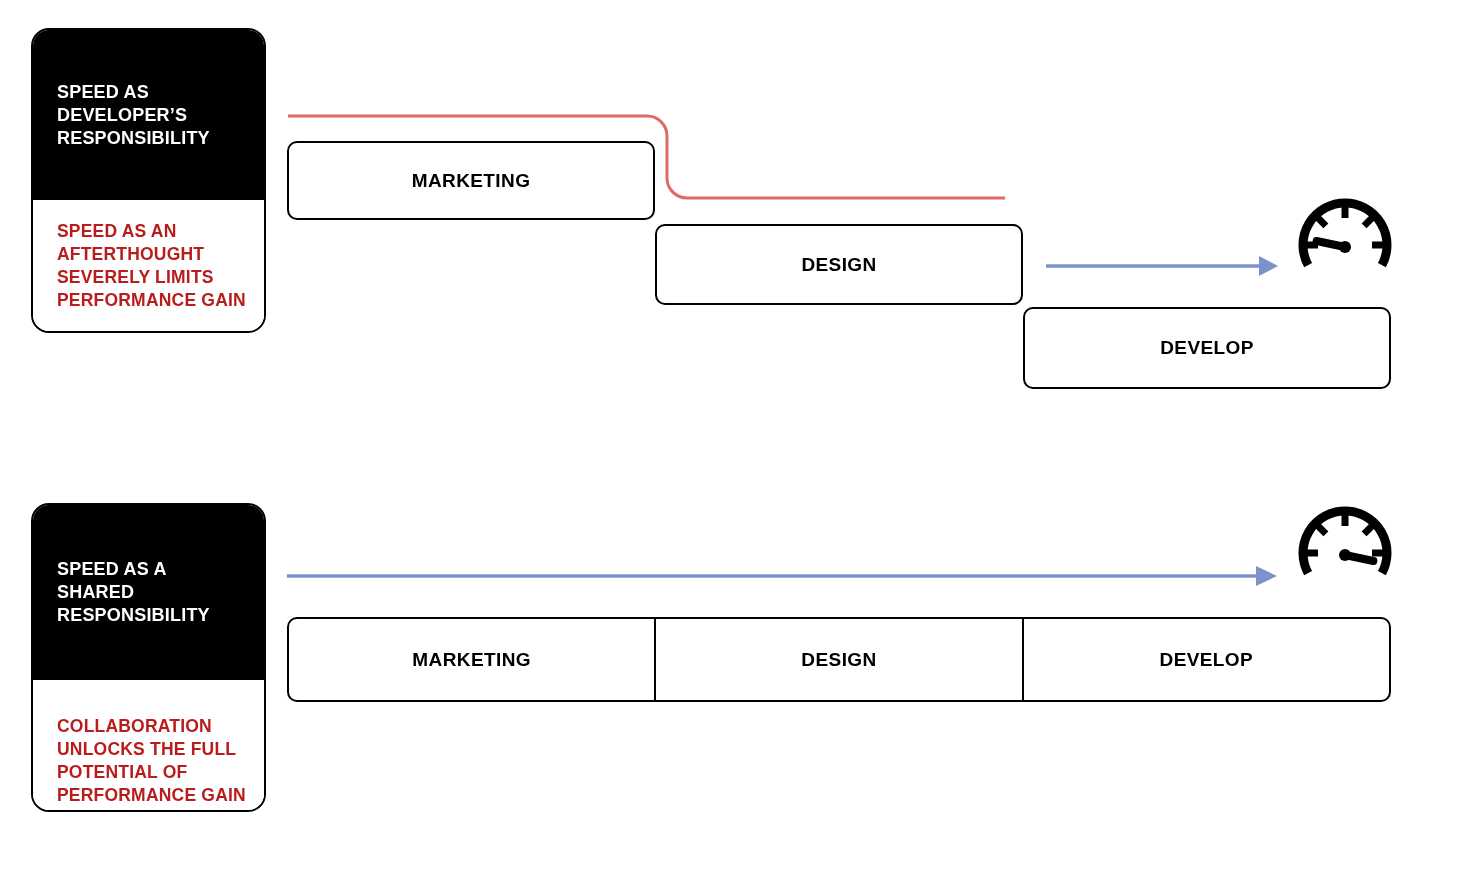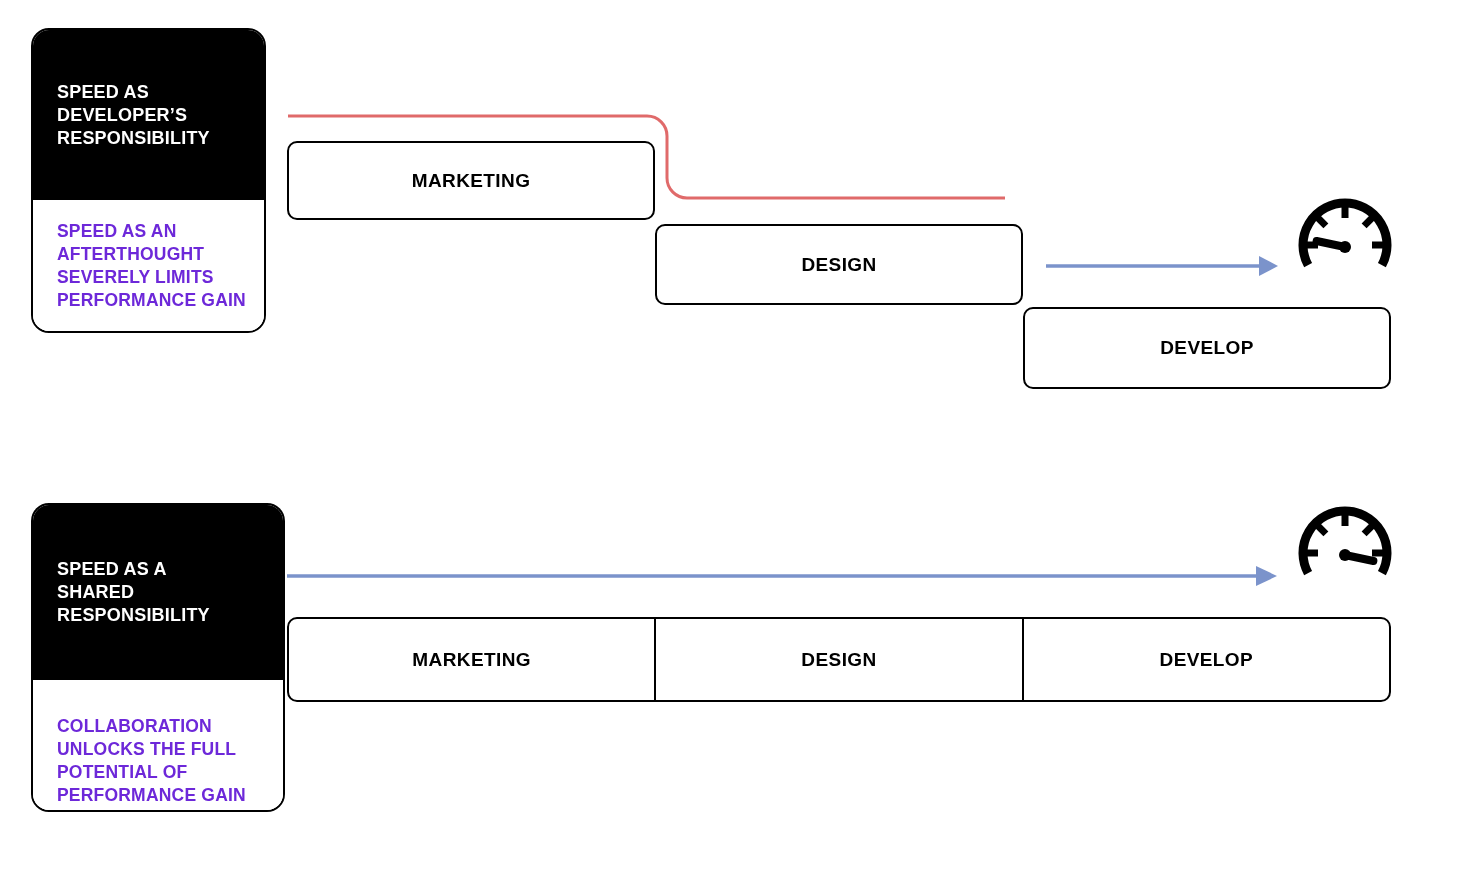--- a/index.html
+++ b/index.html
@@ -13,21 +13,21 @@
   .card{
     border:2px solid #000;border-radius:18px;background:#fff;overflow:hidden;
     display:flex;flex-direction:column;
   }
   .card-header{
     background:#000;color:#fff;display:flex;align-items:center;
     padding:8px 22px 8px 24px;font-size:18px;line-height:23px;letter-spacing:.2px;
     white-space:pre-line;flex:0 0 auto;
   }
   .card-body{
-    background:#fff;color:#6d28d9;display:flex;align-items:center;
+    background:#fff;color:#b91c1c;display:flex;align-items:center;
     padding:8px 18px 8px 24px;font-size:17.5px;line-height:23px;letter-spacing:.2px;
     white-space:pre-line;flex:1 1 auto;
   }
 
   
   .stage-box{
     border:2.5px solid #000;border-radius:10px;background:#fff;
     display:flex;align-items:center;justify-content:center;
     font-size:19px;letter-spacing:.4px;
   }
@@ -86,21 +86,21 @@
     <svg class="abs" style="left:1297px;top:197px;" width="96" height="84" viewBox="0 0 96 84">
       <path d="M 11.1 68.1 A 42 42 0 1 1 84.9 68.1" fill="none" stroke="#000" stroke-width="9"></path>
       <path d="M6 48 L21 48 M18.3 18.3 L28.9 28.9 M48 6 L48 21 M77.7 18.3 L67.1 28.9 M90 48 L75 48" stroke="#000" stroke-width="7" fill="none"></path>
       <line x1="48" y1="50" x2="19.6" y2="44" stroke="#000" stroke-width="8" stroke-linecap="round"></line>
       <circle cx="48" cy="50" r="6" fill="#000"></circle>
     </svg>
   </section>
 
   <section>
 
-    <div class="card abs" style="left:31px;top:503px;width:254px;height:309px;gap:27px;">
+    <div class="card abs" style="left:31px;top:503px;width:235px;height:309px;gap:27px;">
       <div class="card-header" style="height:159px;">SPEED AS A
 SHARED
 RESPONSIBILITY</div>
       <div class="card-body">COLLABORATION
 UNLOCKS THE FULL
 POTENTIAL OF
 PERFORMANCE GAIN</div>
     </div>
 
     <svg class="abs" style="left:285px;top:562px;" width="994" height="28" viewBox="0 0 994 28">

